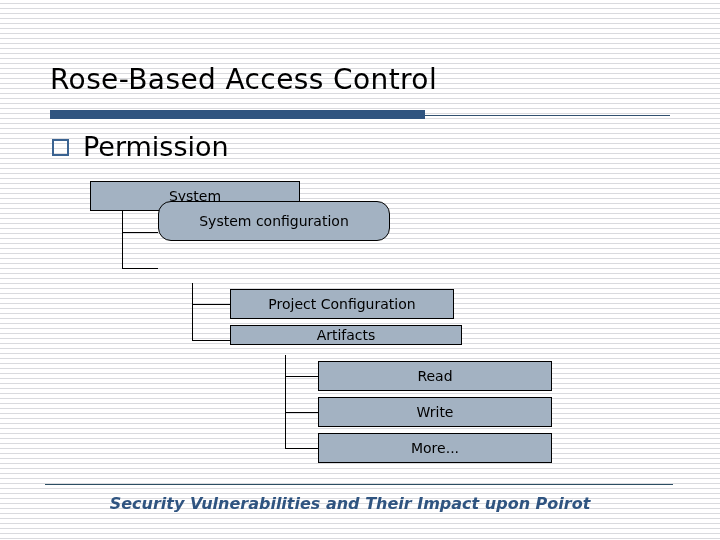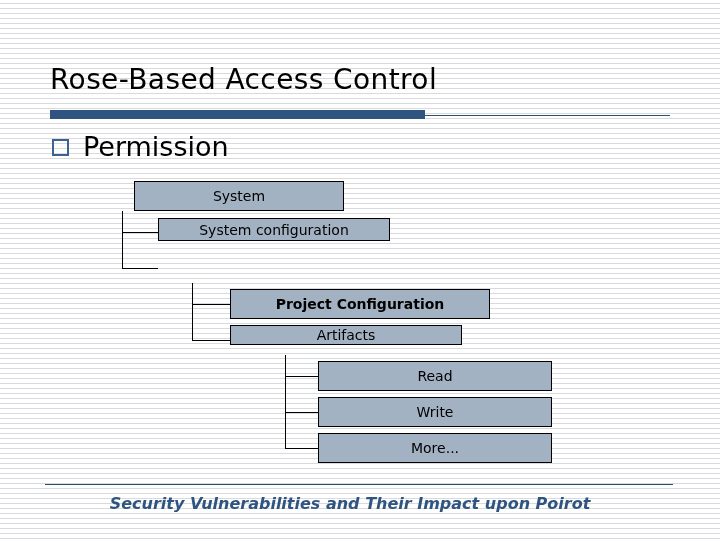--- a/index.html
+++ b/index.html
@@ -161,26 +161,26 @@
 
         <path d="M 192.5 283 L 192.5 304.5 L 230 304.5"></path>
         <path d="M 192.5 283 L 192.5 340.5 L 230 340.5"></path>
 
         <path d="M 285.5 355 L 285.5 376.5 L 318 376.5"></path>
         <path d="M 285.5 355 L 285.5 412.5 L 318 412.5"></path>
         <path d="M 285.5 355 L 285.5 448.5 L 318 448.5"></path>
       </g>
     </svg>
 
-    <div class="node" style="left:90px;  top:181px; width:210px; height:30px;margin-left:44px;">System</div>
+    <div class="node" style="left:90px;  top:181px; width:210px; height:30px;">System</div>
 
-    <div class="node" style="left:158px; top:218px; width:232px; height:23px;">System configuration</div>
+    <div class="node" style="left:158px; top:201px; width:232px; height:40px;border-radius:13px;">System configuration</div>
 
 
-    <div class="node" style="left:230px; top:289px; width:260px; height:30px;font-weight:bold;">Project Configuration</div>
+    <div class="node" style="left:230px; top:289px; width:224px; height:30px;">Project Configuration</div>
 
     <div class="node" style="left:230px; top:325px; width:232px; height:20px;">Artifacts</div>
 
     <div class="node" style="left:318px; top:361px; width:234px; height:30px;">Read</div>
 
     <div class="node" style="left:318px; top:397px; width:234px; height:30px;">Write</div>
 
     <div class="node" style="left:318px; top:433px; width:234px; height:30px;">More...</div>
   </div>
 

